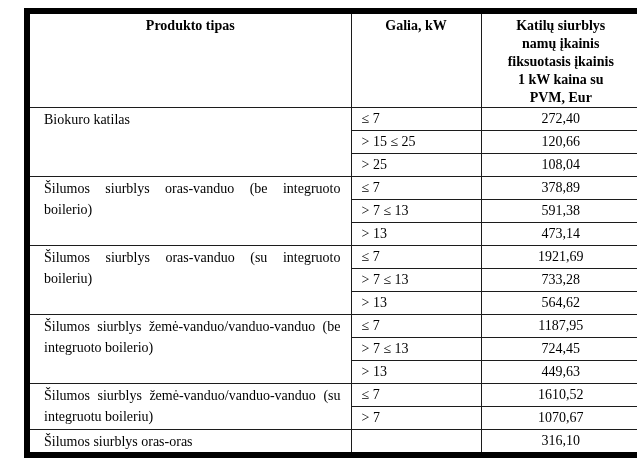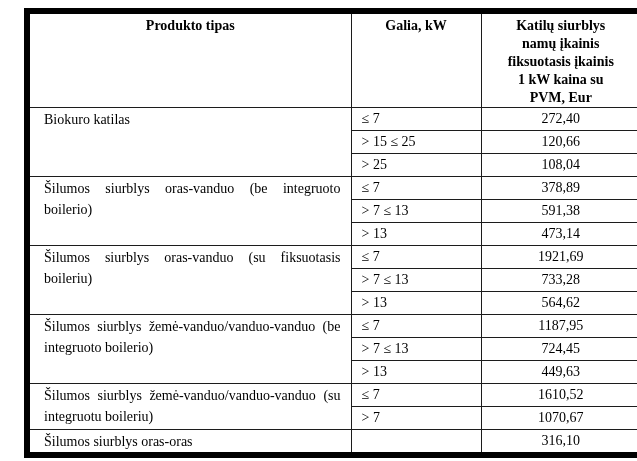--- a/index.html
+++ b/index.html
@@ -107,21 +107,21 @@
     <tr>
       <td class="galia">&gt; 7 ≤ 13</td>
       <td class="price">591,38</td>
     </tr>
     <tr>
       <td class="galia">&gt; 13</td>
       <td class="price">473,14</td>
     </tr>
 
     <tr>
-      <td class="product" rowspan="3">Šilumos siurblys oras-vanduo (su fiksuotasis boileriu)</td>
+      <td class="product" rowspan="3">Šilumos siurblys oras-vanduo (su integruoto boileriu)</td>
       <td class="galia">≤ 7</td>
       <td class="price">1921,69</td>
     </tr>
     <tr>
       <td class="galia">&gt; 7 ≤ 13</td>
       <td class="price">733,28</td>
     </tr>
     <tr>
       <td class="galia">&gt; 13</td>
       <td class="price">564,62</td>

